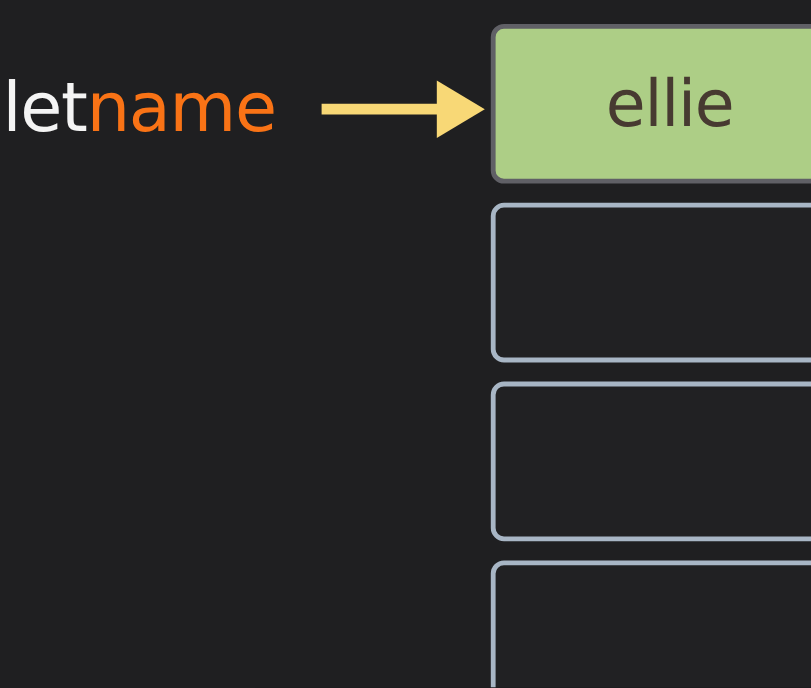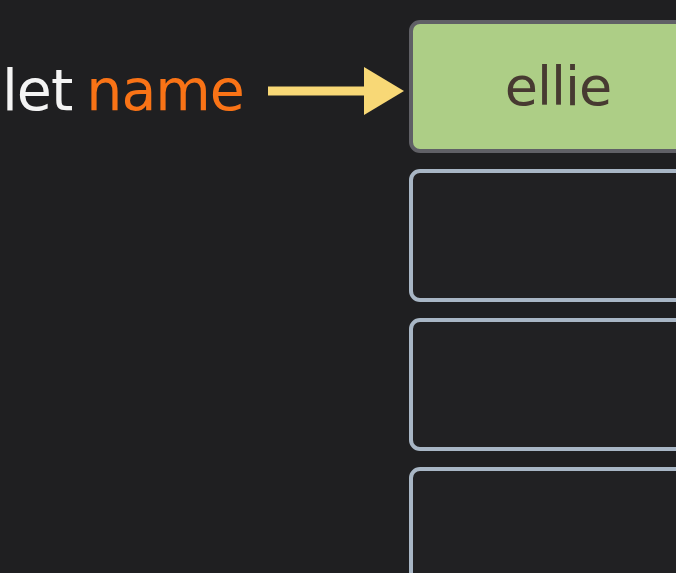--- a/index.html
+++ b/index.html
@@ -16,21 +16,21 @@
   }
   .declaration {
     position: absolute;
     left: 2px;
     top: 58px;
     font-size: 57px;
     line-height: 64px;
     white-space: nowrap;
     letter-spacing: -1px;
   }
-  .declaration .kw { margin-right: 14px; }
+  .declaration .kw { }
   .arrow-wrap {
     position: absolute;
     left: 264px;
     top: 65px;
     width: 142px;
     height: 52px;
   }
   .arrow-wrap svg { display: block; }
   .memory {
     position: absolute;

